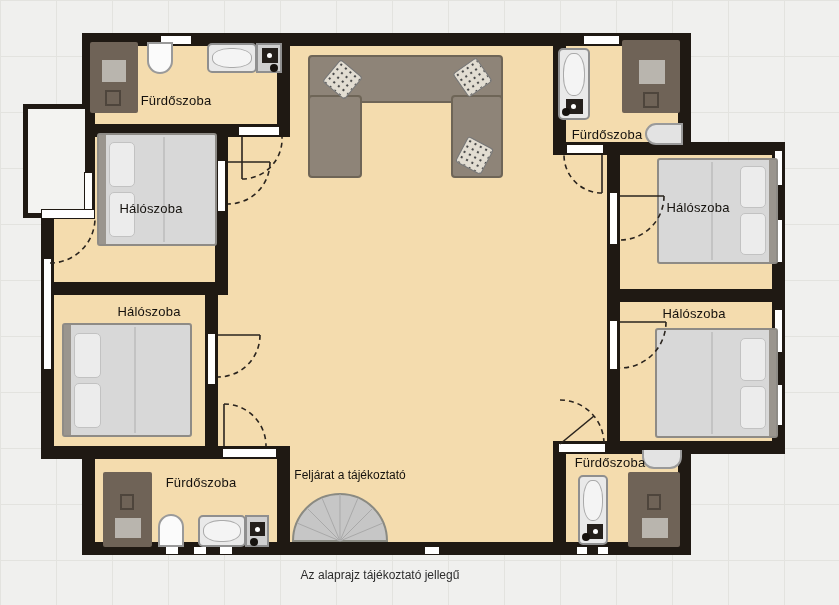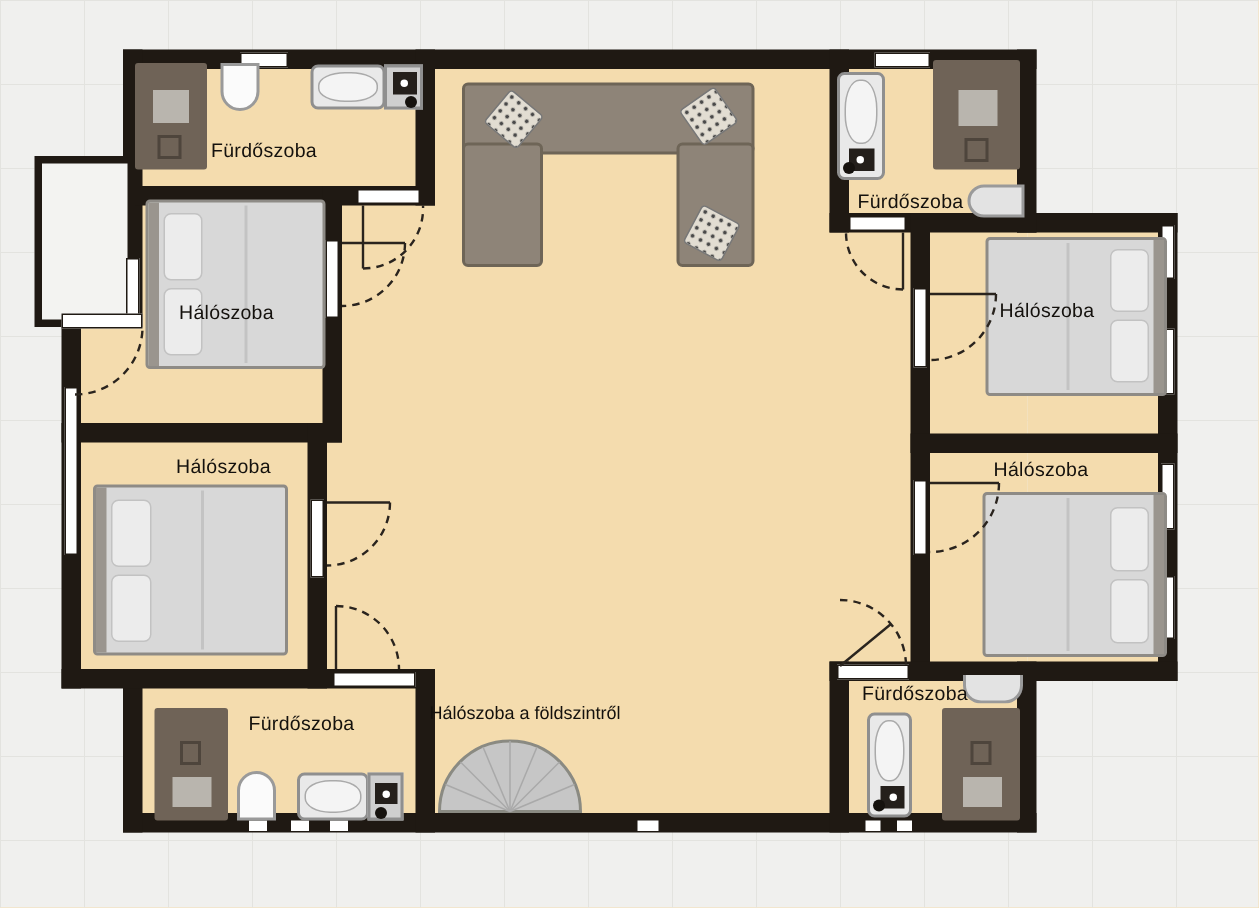--- a/index.html
+++ b/index.html
@@ -231,16 +231,17 @@
 
 
   <div class="rlabel" style="left:176px;top:100px;">Fürdőszoba</div>
   <div class="rlabel" style="left:151px;top:208px;">Hálószoba</div>
   <div class="rlabel" style="left:149px;top:311px;">Hálószoba</div>
   <div class="rlabel" style="left:201px;top:482px;">Fürdőszoba</div>
   <div class="rlabel" style="left:607px;top:134px;">Fürdőszoba</div>
   <div class="rlabel" style="left:698px;top:207px;">Hálószoba</div>
   <div class="rlabel" style="left:694px;top:313px;">Hálószoba</div>
   <div class="rlabel" style="left:610px;top:462px;">Fürdőszoba</div>
-  <div class="slabel" style="left:350px;top:475px;">Hálószoba a földszintről</div>
-
+  <div class="slabel" style="left:350px;top:475px;">Feljárat a tájékoztató</div>
+
+  <div class="caption" style="left:380px;top:568px;">Az alaprajz tájékoztató jellegű</div>
 
 </div>
 
 </body></html>

